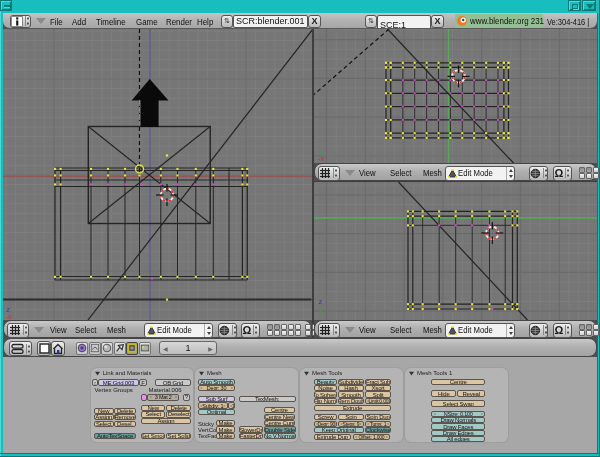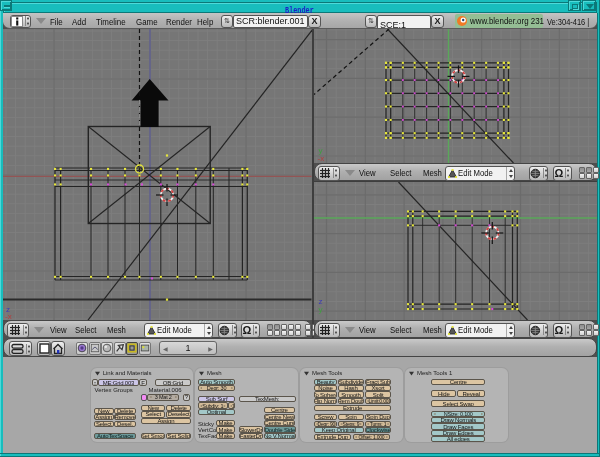--- a/index.html
+++ b/index.html
@@ -56,23 +56,20 @@
 i{font-style:normal}
 u{text-decoration:none}
 .seam{position:absolute;background:#3e3e3e}
 </style></head><body>
 <div id="root">
     <div id="frame">
       <div class="fright"></div>
       <div class="finL"></div>
       <div class="finR"></div>
       <div class="finB"></div>
-    </div>
-    <div id="titlebar">
-      <div id="title">Blender</div>
     </div>
     <div class="tbtn" style="left:0px;width:12px">
       <div style="position:absolute;left:2.5px;top:4px;width:6px;height:2px;background:#0c7878;box-shadow:0 1px 0 #4ed9d9"></div>
     </div>
     <div class="tbtn" style="left:568px;width:13px">
       <div style="position:absolute;left:3px;top:3px;width:6px;height:5px;border:1px solid #0c7878;box-shadow:1px 1px 0 #4ed9d9"></div>
     </div>
     <div class="tbtn" style="left:582px;width:14px">
       <div style="position:absolute;left:3px;top:3px;width:0;height:0;border-left:4px solid transparent;border-right:4px solid transparent;border-top:5px solid #0c7878"></div>
     </div>

